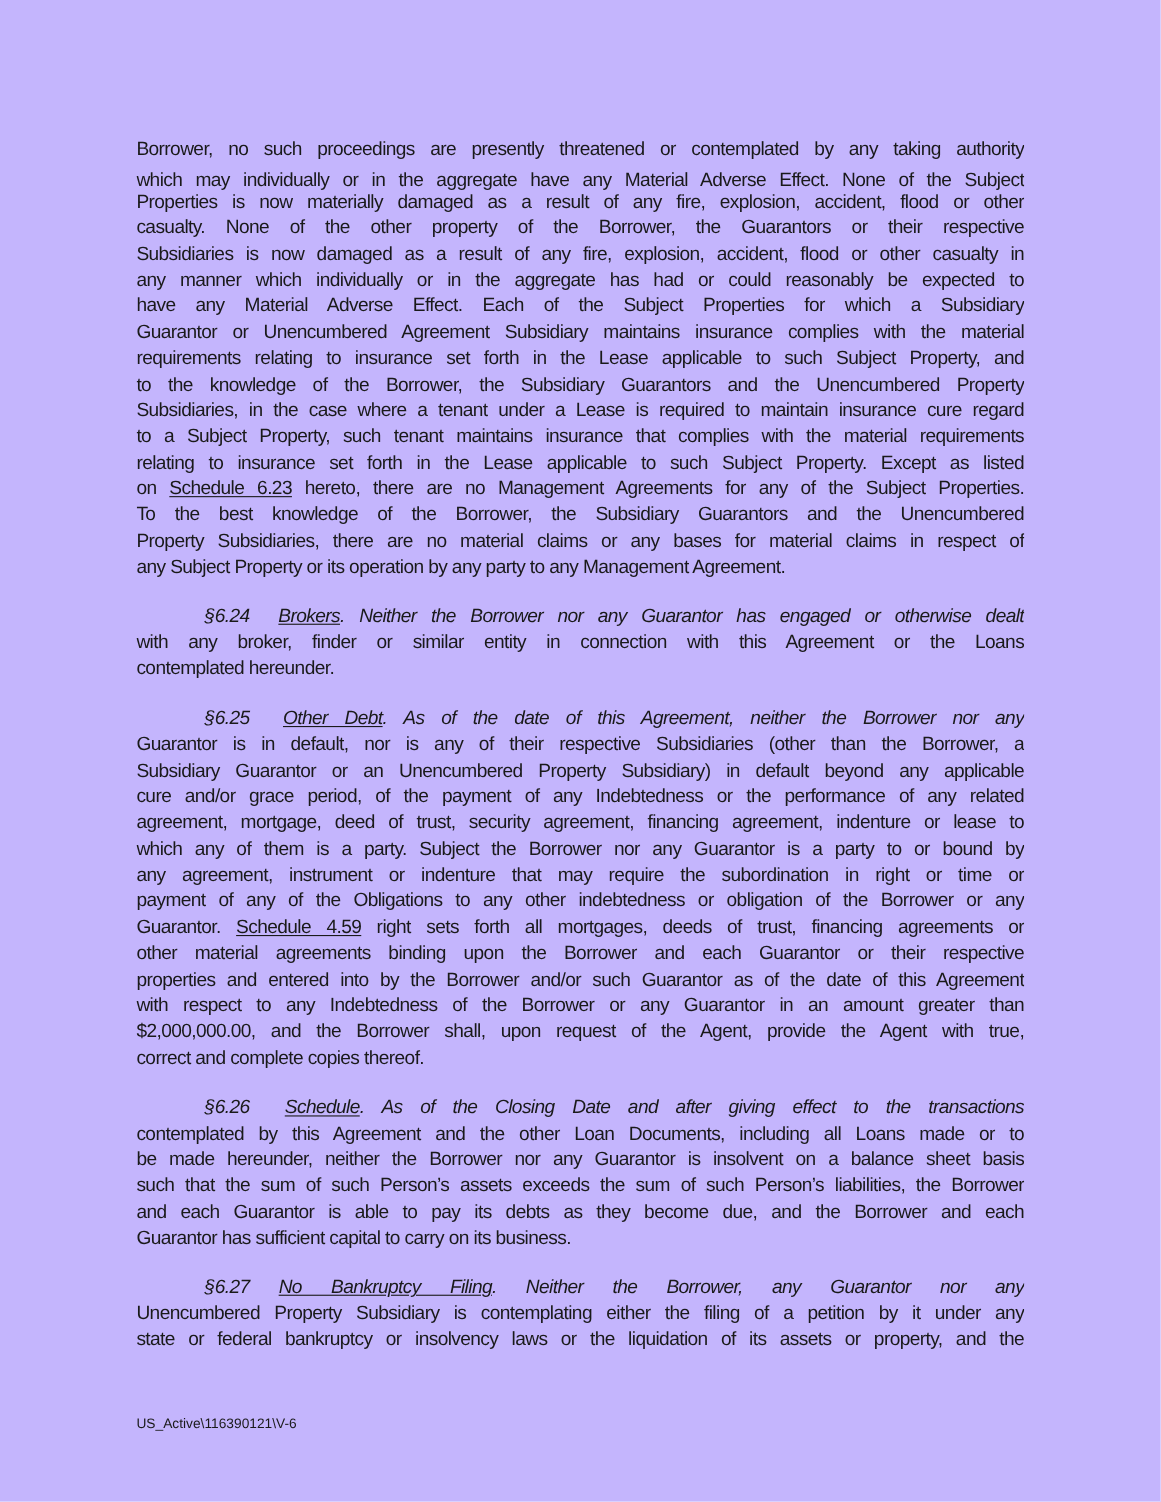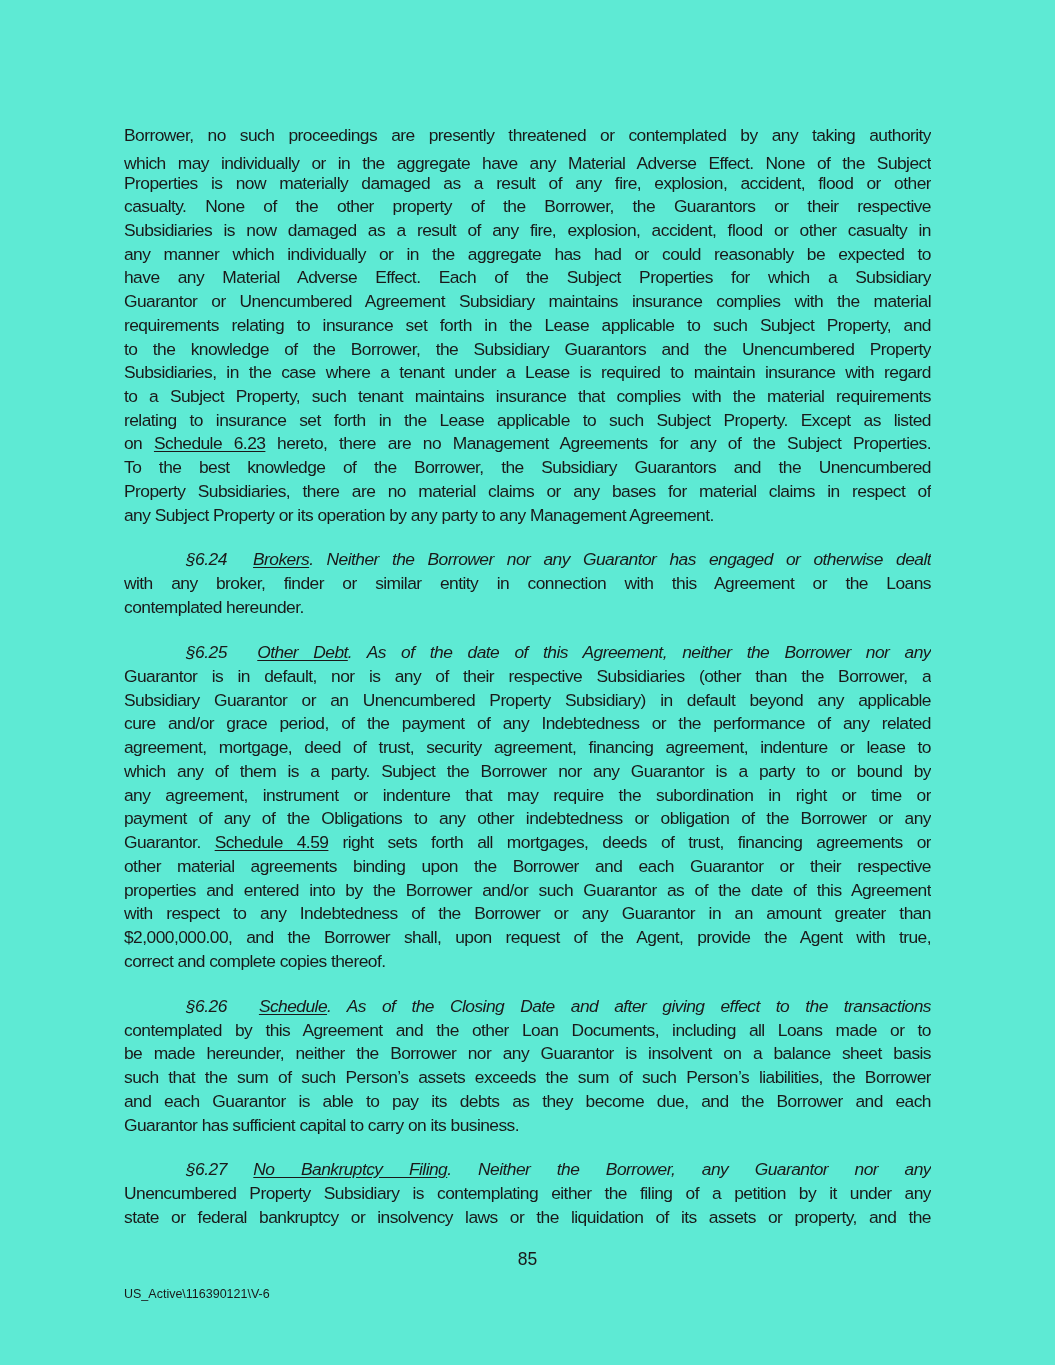--- a/index.html
+++ b/index.html
@@ -1,17 +1,17 @@
 <!DOCTYPE html>
 <html><head>
 <meta charset="utf-8">
 <style>
   html, body { margin: 0; padding: 0; background: #ffffff; }
   body { width: 1055px; height: 1365px; position: relative; overflow: hidden; }
-  .page { position: absolute; left: 0; top: 0; width: 1055px; height: 1365px; background: #5eead4; }
+  .page { position: absolute; left: 0; top: 0; width: 1055px; height: 1365px; background: #c4b5fd; }
   .line {
     position: absolute; left: 124px; width: 807px;
     font-family: "Liberation Sans Narrow", "Liberation Sans", sans-serif;
     font-size: 17.4px; line-height: 23.7px; color: #1a1a1a;
     white-space: nowrap; letter-spacing: -0.55px;
     transform-origin: left top;
   }
   .justify { text-align: justify; text-align-last: justify; white-space: normal; height: 23.7px; overflow: hidden; }
   .indent { padding-left: 62px; box-sizing: border-box; font-style: italic; }
   .u { text-decoration: underline; text-underline-offset: 2px; }
@@ -33,21 +33,21 @@
     <div class="line justify" style="top:124px">Borrower, no such proceedings are presently threatened or contemplated by any taking authority</div>
     <div class="line justify" style="top:152px">which may individually or in the aggregate have any Material Adverse Effect.  None of the Subject</div>
     <div class="line justify" style="top:172px">Properties is now materially damaged as a result of any fire, explosion, accident, flood or other</div>
     <div class="line justify" style="top:195px">casualty.  None of the other property of the Borrower, the Guarantors or their respective</div>
     <div class="line justify" style="top:219px">Subsidiaries is now damaged as a result of any fire, explosion, accident, flood or other casualty in</div>
     <div class="line justify" style="top:243px">any manner which individually or in the aggregate has had or could reasonably be expected to</div>
     <div class="line justify" style="top:266px">have any Material Adverse Effect.  Each of the Subject Properties for which a Subsidiary</div>
     <div class="line justify" style="top:290px">Guarantor or Unencumbered Agreement Subsidiary maintains insurance complies with the material</div>
     <div class="line justify" style="top:314px">requirements relating to insurance set forth in the Lease applicable to such Subject Property, and</div>
     <div class="line justify" style="top:338px">to the knowledge of the Borrower, the Subsidiary Guarantors and the Unencumbered Property</div>
-    <div class="line justify" style="top:361px">Subsidiaries, in the case where a tenant under a Lease is required to maintain insurance with regard</div>
+    <div class="line justify" style="top:361px">Subsidiaries, in the case where a tenant under a Lease is required to maintain insurance cure regard</div>
     <div class="line justify" style="top:385px">to a Subject Property, such tenant maintains insurance that complies with the material requirements</div>
     <div class="line justify" style="top:409px">relating to insurance set forth in the Lease applicable to such Subject Property.  Except as listed</div>
     <div class="line justify" style="top:432px">
       <span>on </span><span class="u">Schedule 6.23</span><span> hereto, there are no Management Agreements for any of the Subject Properties.</span>
     </div>
     <div class="line justify" style="top:456px">To the best knowledge of the Borrower, the Subsidiary Guarantors and the Unencumbered</div>
     <div class="line justify" style="top:480px">Property Subsidiaries, there are no material claims or any bases for material claims in respect of</div>
     <div class="line" style="top:504px">any Subject Property or its operation by any party to any Management Agreement.</div>
   </div>
 
@@ -92,15 +92,14 @@
   </div>
 
   <div>
     <div class="line justify indent" style="top:1158px">
       <span>§6.27</span>&nbsp;<span class="u">No Bankruptcy Filing</span><span>.  Neither the Borrower, any Guarantor nor any</span>
     </div>
     <div class="line justify" style="top:1182px">Unencumbered Property Subsidiary is contemplating either the filing of a petition by it under any</div>
     <div class="line justify" style="top:1206px">state or federal bankruptcy or insolvency laws or the liquidation of its assets or property, and the</div>
   </div>
 
-  <div class="pagenum">85</div>
   <div class="footer-id">US_Active\116390121\V-6</div>
 </div>
 
 </body></html>

